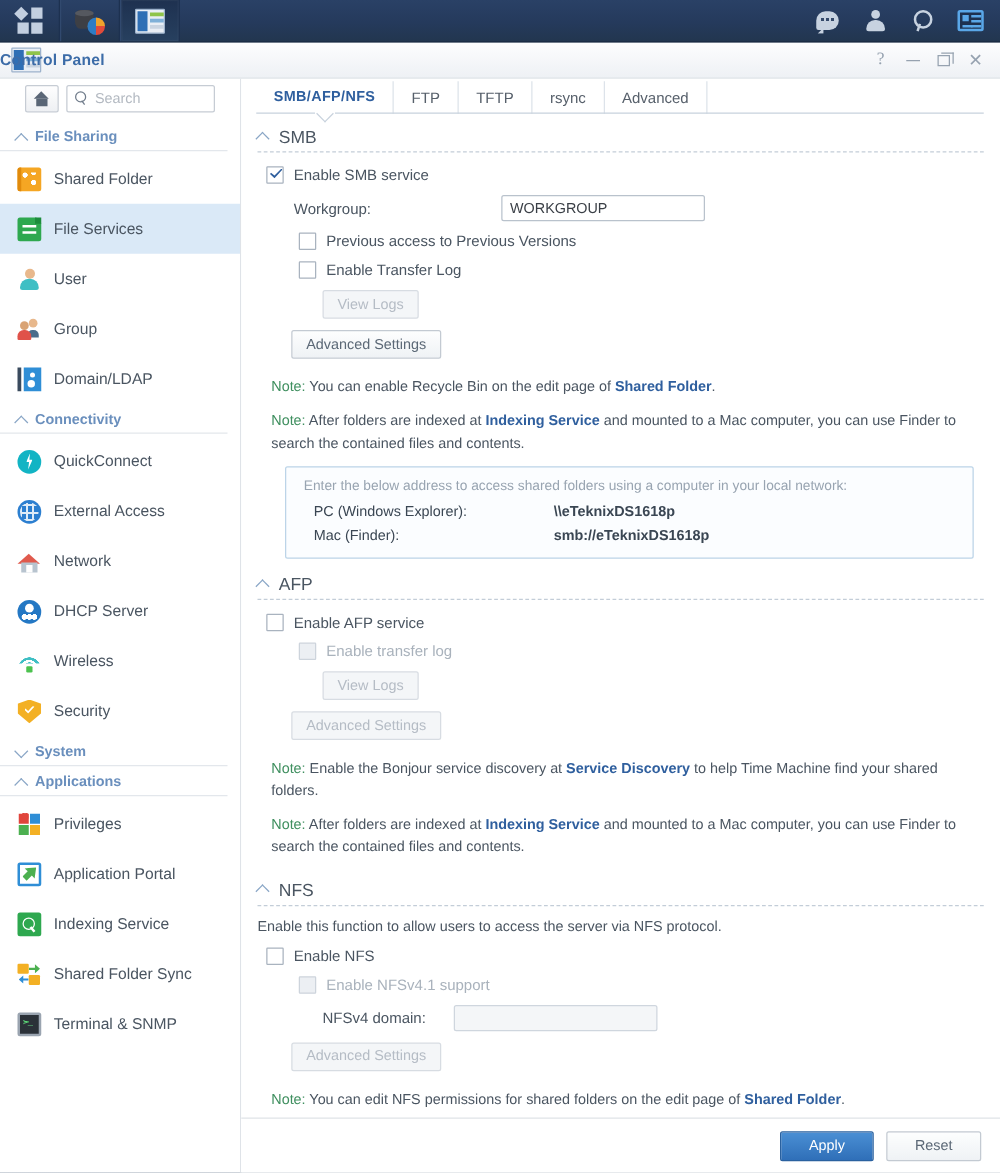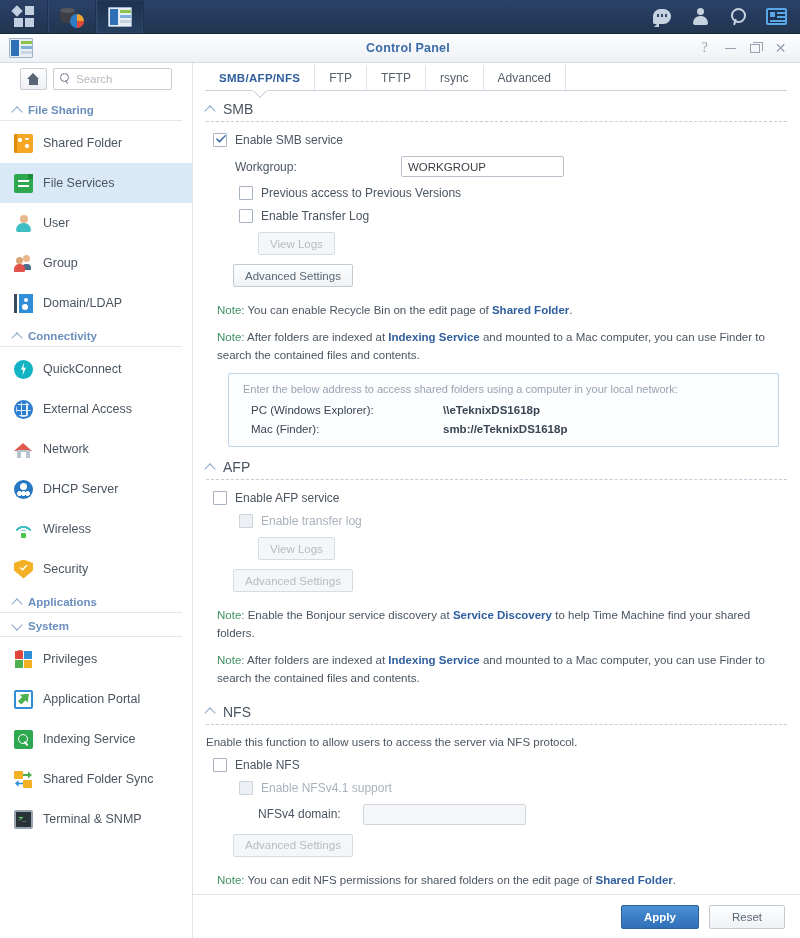--- a/index.html
+++ b/index.html
@@ -90,21 +90,21 @@
     z-index: 10;
   }
   #titlebar {
     height: 29px; flex: none;
     background: linear-gradient(180deg,#fdfdfe 0%,#eef1f5 100%);
     border-bottom: 1px solid #d5dbe2;
     display: flex; align-items: center; position: relative;
   }
   #win-icon { margin-left: 9px; width: 24px; height: 20px; }
   #win-title {
-    position: absolute; left: 16px; right: 0; text-align: center;
+    position: absolute; left: 0; right: 0; text-align: left;
     font-size: 12.5px; font-weight: bold; color: #3c6ca8; letter-spacing: .2px;
   }
   #win-ctrls { margin-left: auto; display: flex; align-items: center; gap: 14px; padding-right: 13px; position: relative; z-index: 2; }
   .wc { color: #96a2b0; font-size: 13px; line-height: 1; cursor: pointer; width: 13px; text-align: center; }
   .wc-help { font-family: "Liberation Serif", serif; font-size: 14px; }
   .wc-min { width: 11px; height: 1px; background: #96a2b0; }
   .wc-max { width: 10px; height: 9px; border: 1px solid #96a2b0; position: relative; }
   .wc-max:after { content:""; position:absolute; left:2px; top:-3px; width:9px; height:8px; border:1px solid #96a2b0; border-bottom:none; border-left:none;}
   .wc-close { font-size: 14px; }
 
@@ -294,21 +294,21 @@
   .txtinput.disabled { background: #f4f6f8; border-color: #cfd6de; }
 
   .btn {
     height: 23px; padding: 0 11px; border: 1px solid #c3cad2; border-radius: 2px;
     background: linear-gradient(180deg,#fdfefe,#eff2f5);
     font-family: inherit; font-size: 11.5px; color: #5b6876; cursor: pointer;
   }
   .btn.disabled { color: #b5bcc5; background: #f4f6f8; border-color: #d7dce2; cursor: default; }
   .btn.primary {
     background: linear-gradient(180deg,#4a8fd4,#2f6fb8); border-color: #2a619f;
-    color: #fff; font-weight: bold; padding: 0 22px; height: 24px;
+    color: #fff; font-weight: normal; padding: 0 22px; height: 24px;
   }
 
   .note { font-size: 11.5px; color: #4a5561; line-height: 1.55; margin-bottom: 9px; }
   .note .lbl { color: #3f8f5f; }
   .note b { color: #2f5f9e; }
 
   .addrbox {
     border: 1px solid #bcd4e8; background: #fbfdff; border-radius: 2px;
     padding: 9px 14px 11px 14px; margin-bottom: 12px;
   }
@@ -449,27 +449,27 @@
         <div class="sb-item">
           <span class="sb-ico i-wireless"></span>
           <span class="sb-item-label">Wireless</span>
         </div>
         <div class="sb-item">
           <span class="sb-ico i-security"></span>
           <span class="sb-item-label">Security</span>
         </div>
 
         <div class="sb-group">
+          <span class="chev down"></span>
+          <span class="sb-group-label">System</span>
+        </div>
+
+        <div class="sb-group">
           <span class="chev"></span>
           <span class="sb-group-label">Applications</span>
-        </div>
-
-        <div class="sb-group">
-          <span class="chev down"></span>
-          <span class="sb-group-label">System</span>
         </div>
         <div class="sb-item">
           <span class="sb-ico i-priv"></span>
           <span class="sb-item-label">Privileges</span>
         </div>
         <div class="sb-item">
           <span class="sb-ico i-appportal"></span>
           <span class="sb-item-label">Application Portal</span>
         </div>
         <div class="sb-item">

